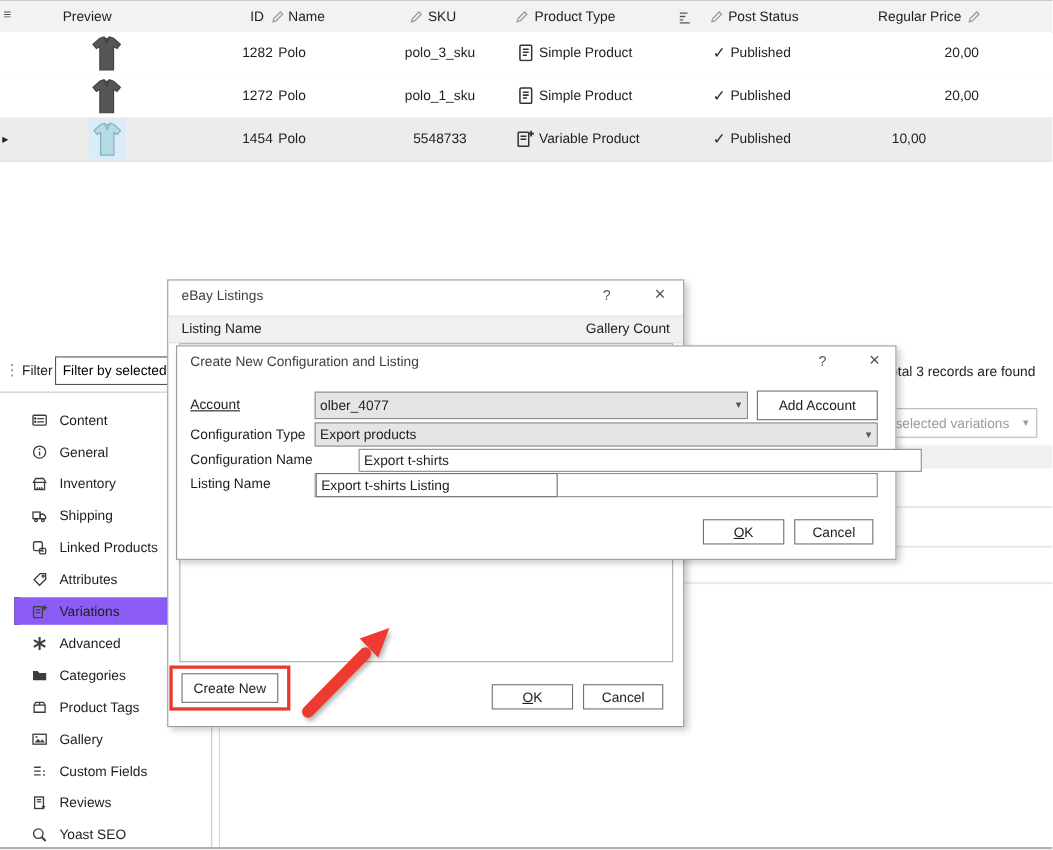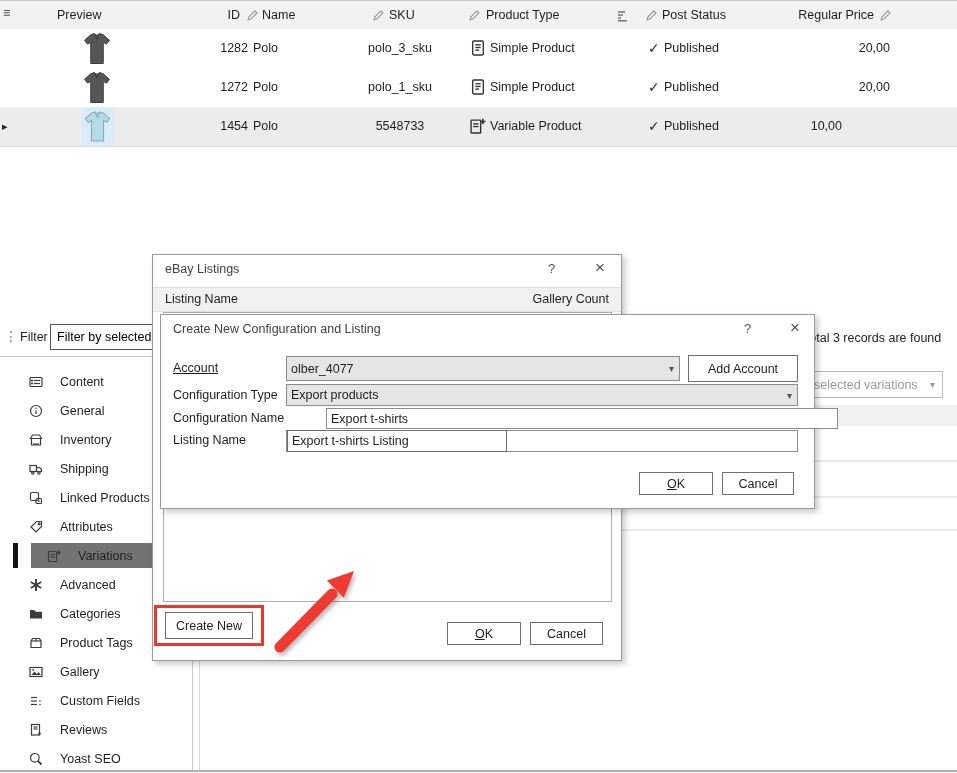--- a/index.html
+++ b/index.html
@@ -20,22 +20,22 @@
   .ptype-icon{position:absolute;}
   .preview-bg{position:absolute;left:81px;top:1px;width:33px;height:37px;background:#d9ecf8;}
   .expander{position:absolute;left:2px;top:13px;font-size:11px;color:#222;}
   
   .filter-label{position:absolute;left:20px;top:329px;}
   .filter-dots{position:absolute;left:4px;top:327px;color:#8a8a8a;font-size:14px;letter-spacing:-2px;}
   .filter-input{position:absolute;left:50px;top:323px;width:340px;height:26px;border:1px solid #555;
                 font:12.5px "Liberation Sans",sans-serif;padding:0 6px;box-sizing:border-box;background:#fff;}
   
   .side-item{position:absolute;left:13px;width:180px;height:25px;display:flex;align-items:center;
-             gap:17px;padding-left:16px;box-sizing:border-box;cursor:default;}
-  .side-item.sel{background:#737373;margin-left:18px;}
+             gap:11px;padding-left:16px;box-sizing:border-box;cursor:default;}
+  .side-item.sel{background:#8b5cf6;}
   .side-bar-ind{position:absolute;left:13px;top:542px;width:5px;height:25px;background:#161616;}
   .sicon{width:14px;height:14px;flex:0 0 14px;display:inline-flex;}
   .sicon svg{stroke:#3c3c3c;fill:none;stroke-width:1.2;}
   
   .hline{position:absolute;background:#e9e9e9;height:2px;}
   .vline{position:absolute;background:#c9c9c9;width:1px;}
   .band{position:absolute;background:#f0f0f0;}
   .bottomline{position:absolute;left:0;top:769px;width:957px;height:2px;background:#b0b0b0;}
   
   .dlg{position:absolute;background:#fff;border:1px solid #9b9b9b;box-shadow:3px 3px 6px rgba(0,0,0,.22);box-sizing:border-box;}

